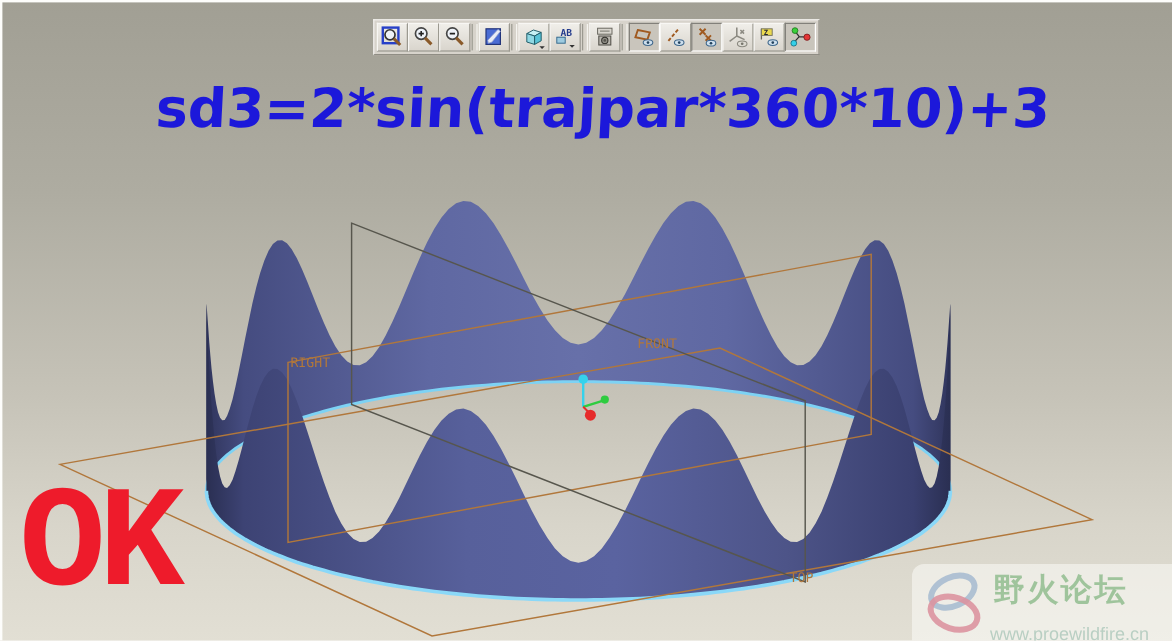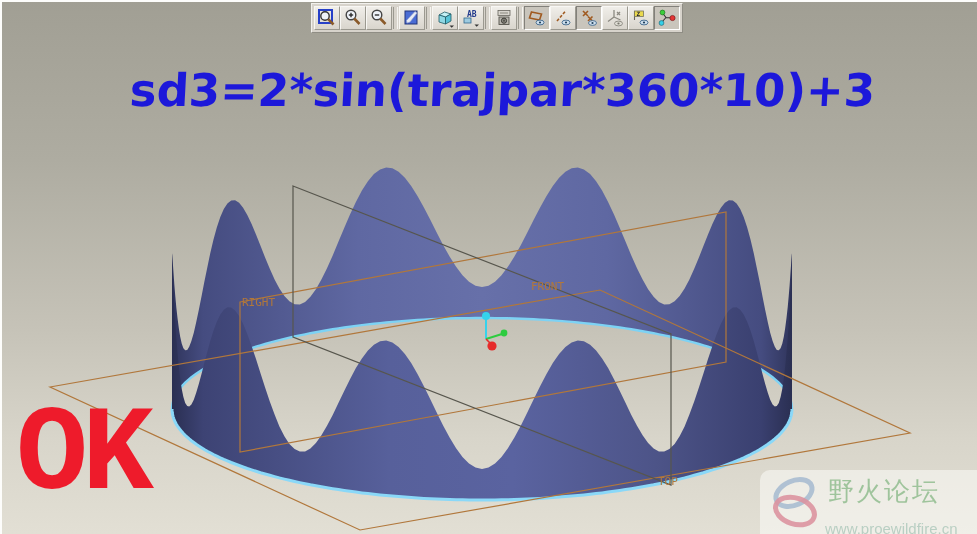--- a/index.html
+++ b/index.html
@@ -6,21 +6,21 @@
   body{font-family:"Liberation Sans",sans-serif;}
   #screen{
     position:relative;width:977px;height:534px;overflow:hidden;
     background:linear-gradient(180deg,#a19f94 0%,#aeaca1 30%,#c6c3b8 62%,#d8d5ca 82%,#e2dfd4 100%);
   }
   .edge-top{position:absolute;left:0;top:0;width:977px;height:2px;background:#fdfdfb;}
   .edge-left{position:absolute;left:0;top:0;width:2px;height:534px;background:#fdfdfb;}
 
   
   .toolbar{
-    position:absolute;left:311px;top:3px;height:28px;display:flex;align-items:center;
+    position:absolute;left:311px;top:16px;height:28px;display:flex;align-items:center;
     background:#d7d3cb;border:1px solid;border-color:#f2f1ed #8f8d84 #8f8d84 #f2f1ed;
     padding:0 2px;
   }
   .tb-btn{
     width:26px;height:24px;margin:0 0;display:flex;align-items:center;justify-content:center;
     background:linear-gradient(180deg,#f0eee9,#d9d5cd);
     border:1px solid;border-color:#f8f7f4 #9b9990 #9b9990 #f8f7f4;
     box-sizing:border-box;cursor:pointer;
   }
   .tb-btn.pressed{
@@ -47,21 +47,21 @@
 
   
   .scene{position:absolute;left:0;top:0;}
   .datum-label{font:11px "DejaVu Sans Mono",monospace;}
 
   
   .watermark{
     position:absolute;right:0;bottom:0;width:217px;height:64px;
     background:rgba(252,252,247,0.55);border-radius:10px 0 0 0;
   }
-  .wm-title{position:absolute;left:68px;top:4px;font-weight:normal;font-size:26px;
+  .wm-title{position:absolute;left:68px;top:4px;font-weight:bold;font-size:26px;
     font-family:"DejaVu Sans",sans-serif;letter-spacing:2px;}
   .wm-url{position:absolute;left:65px;top:38px;font-size:15px;font-family:Liberation Sans, sans-serif;margin-top:12px;}
   .wm-logo{position:absolute;left:4px;top:2px;}
 </style>
 </head>
 <body>
 
 <div id="screen">
 
   <div class="toolbar">

